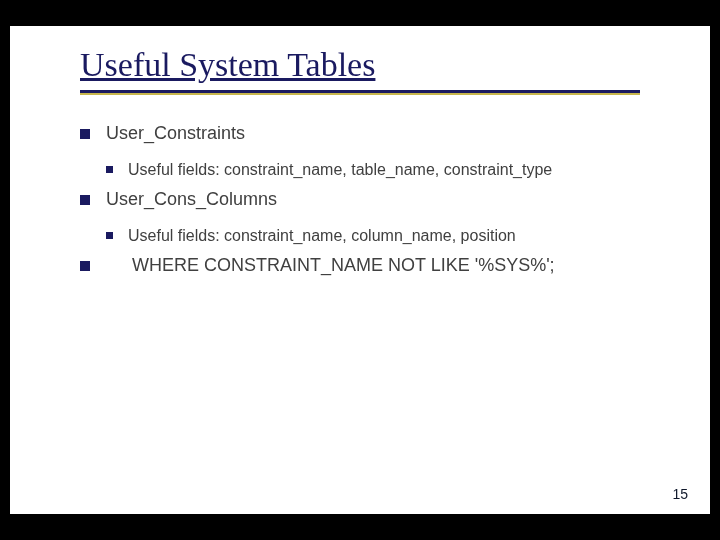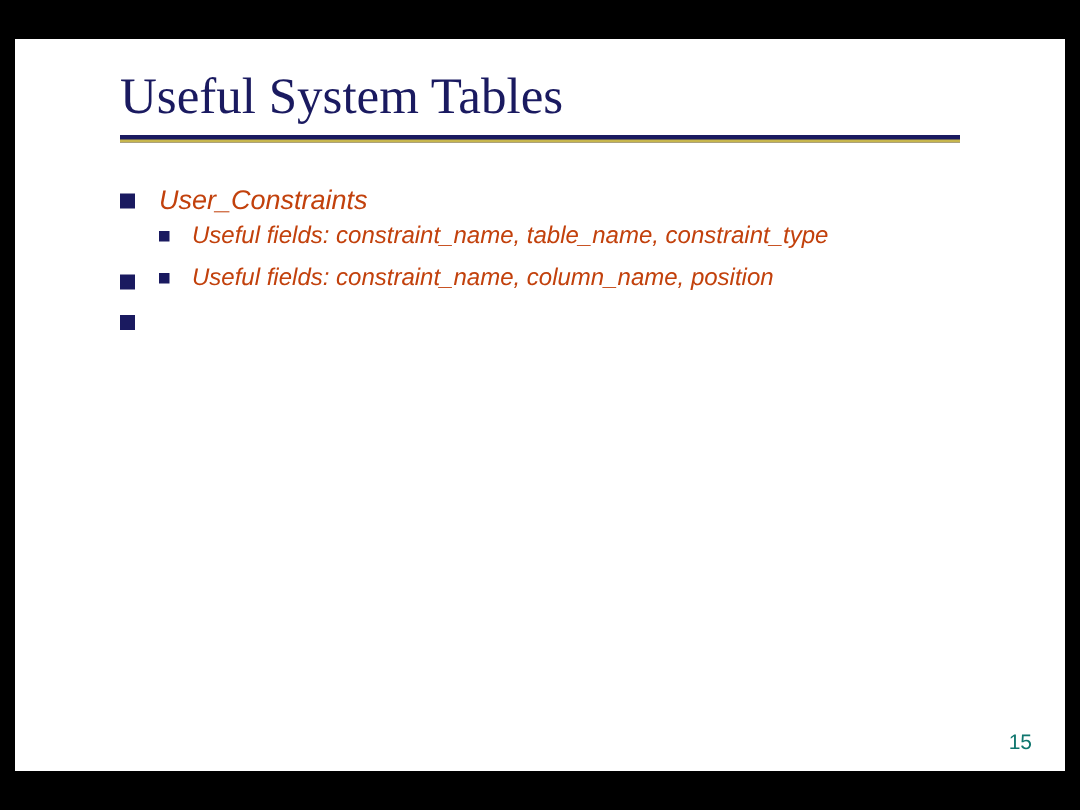--- a/index.html
+++ b/index.html
@@ -18,51 +18,51 @@
   }
   .title-wrap{
     padding:20px 0 4px 70px;
   }
   .title{
     font-family:"Times New Roman",Times,serif;
     font-size:34px;
     color:#1a1a60;
     margin:0;
     font-weight:normal;
+    text-decoration:underline;
   }
   .rule{
     margin-top:6px;
     width:560px;
     height:3px;
     background:#1a1a60;
     border-bottom:2px solid #c7b64d;
   }
   .body{
     padding:18px 30px 0 70px;
     font-size:18px;
-    color:#c2410c;
+    color:#404040;
     line-height:1.35;
-    font-style:italic;
   }
   ul.l1{list-style:none;margin:0;padding:0}
   ul.l1>li{position:relative;padding-left:26px;margin:4px 0}
   ul.l1>li::before{
     content:"";position:absolute;left:0;top:8px;
     width:10px;height:10px;background:#1a1a60;
   }
-  ul.l2{list-style:none;margin:2px 0 6px 0;padding:0}
+  ul.l2{list-style:none;margin:14px 0 6px 0;padding:0}
   ul.l2>li{position:relative;padding-left:22px;margin:2px 0;font-size:16px}
   ul.l2>li::before{
     content:"";position:absolute;left:0;top:7px;
     width:7px;height:7px;background:#1a1a60;
   }
   .cont{padding-left:26px;margin:2px 0}
   .pagenum{
     position:absolute;right:22px;bottom:12px;
-    font-size:14px;color:#0f766e;
+    font-size:14px;color:#0f172a;
   }
 </style>
 </head>
 <body>
 
 <div class="slide">
   <div class="title-wrap">
     <h1 class="title">Useful System Tables</h1>
     <div class="rule"></div>
   </div>
@@ -71,26 +71,28 @@
     <ul class="l1">
 
       <li>
         <span>User_Constraints</span>
         <ul class="l2">
           <li>Useful fields: constraint_name, table_name, constraint_type</li>
         </ul>
       </li>
 
       <li>
+        <span>User_Cons_Columns</span>
         <ul class="l2">
           <li>Useful fields: constraint_name, column_name, position</li>
         </ul>
       </li>
 
 
       <li>
+        <div class="cont">WHERE CONSTRAINT_NAME NOT LIKE '%SYS%';</div>
       </li>
 
     </ul>
   </div>
 
   <div class="pagenum">15</div>
 </div>
 
 </body></html>

